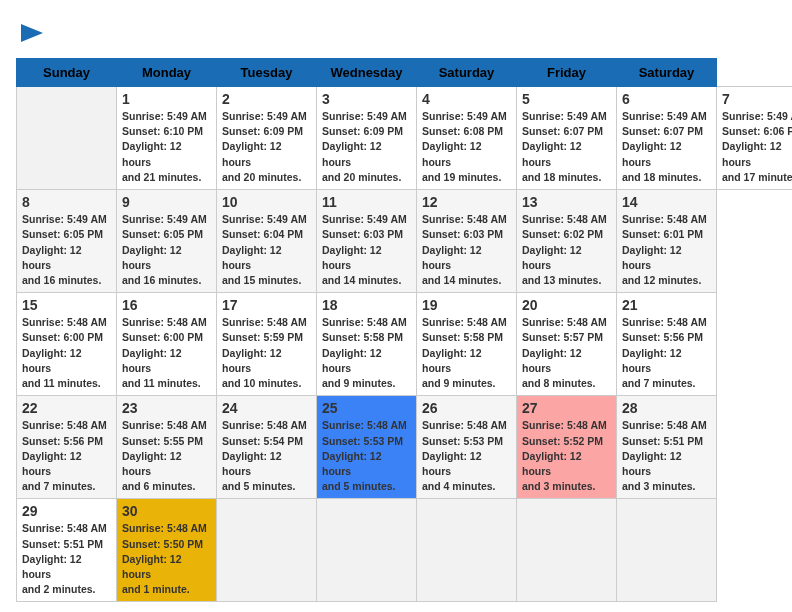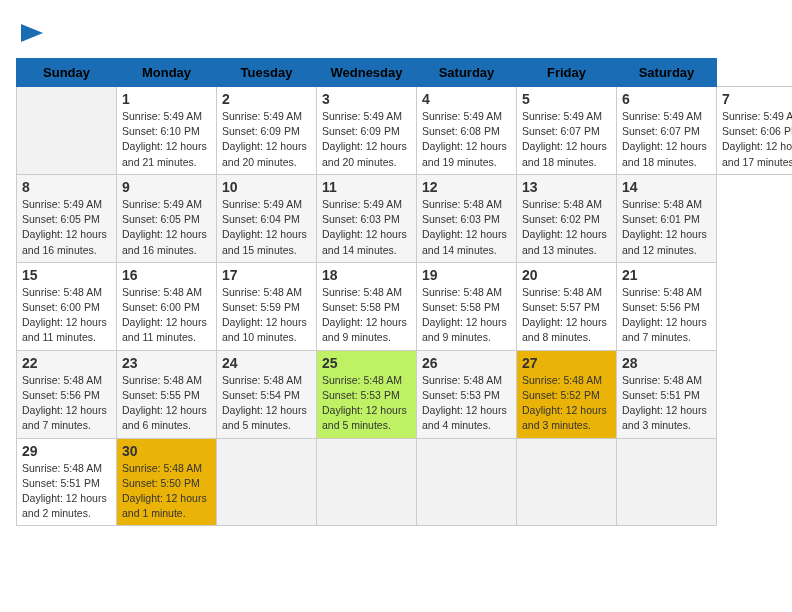--- a/index.html
+++ b/index.html
@@ -63,20 +63,21 @@
     .day-number {
       font-size: 14px;
       font-weight: bold;
       margin-bottom: 2px;
       display: block;
     }
     .day-detail {
       font-size: 10.5px;
       line-height: 1.45;
       color: #333;
+      font-weight: bold;
     }
     .calendar-table tr:nth-child(even) td {
       background: #f9f9f9;
     }
     .calendar-table tr:nth-child(odd) td {
       background: #fff;
     }
     .calendar-table td.empty {
       background: #f2f2f2 !important;
     }
@@ -223,29 +224,29 @@
           <div class="day-detail">Sunrise: 5:48 AM<br>Sunset: 5:56 PM<br>Daylight: 12 hours<br>and 7 minutes.</div>
         </td>
         <td style="background: rgb(245, 245, 245);">
           <span class="day-number">23</span>
           <div class="day-detail">Sunrise: 5:48 AM<br>Sunset: 5:55 PM<br>Daylight: 12 hours<br>and 6 minutes.</div>
         </td>
         <td style="background: rgb(245, 245, 245);">
           <span class="day-number">24</span>
           <div class="day-detail">Sunrise: 5:48 AM<br>Sunset: 5:54 PM<br>Daylight: 12 hours<br>and 5 minutes.</div>
         </td>
-        <td style="background: #bef264;">
+        <td style="background: #3b82f6;">
           <span class="day-number">25</span>
           <div class="day-detail">Sunrise: 5:48 AM<br>Sunset: 5:53 PM<br>Daylight: 12 hours<br>and 5 minutes.</div>
         </td>
         <td style="background: rgb(245, 245, 245);">
           <span class="day-number">26</span>
           <div class="day-detail">Sunrise: 5:48 AM<br>Sunset: 5:53 PM<br>Daylight: 12 hours<br>and 4 minutes.</div>
         </td>
-        <td style="background: #eab308;">
+        <td style="background: #fca5a5;">
           <span class="day-number">27</span>
           <div class="day-detail">Sunrise: 5:48 AM<br>Sunset: 5:52 PM<br>Daylight: 12 hours<br>and 3 minutes.</div>
         </td>
         <td style="background: rgb(245, 245, 245); margin-top: 47px;">
           <span class="day-number">28</span>
           <div class="day-detail">Sunrise: 5:48 AM<br>Sunset: 5:51 PM<br>Daylight: 12 hours<br>and 3 minutes.</div>
         </td>
       </tr>
       <tr>
         <td style="background: rgb(255, 255, 255);">

